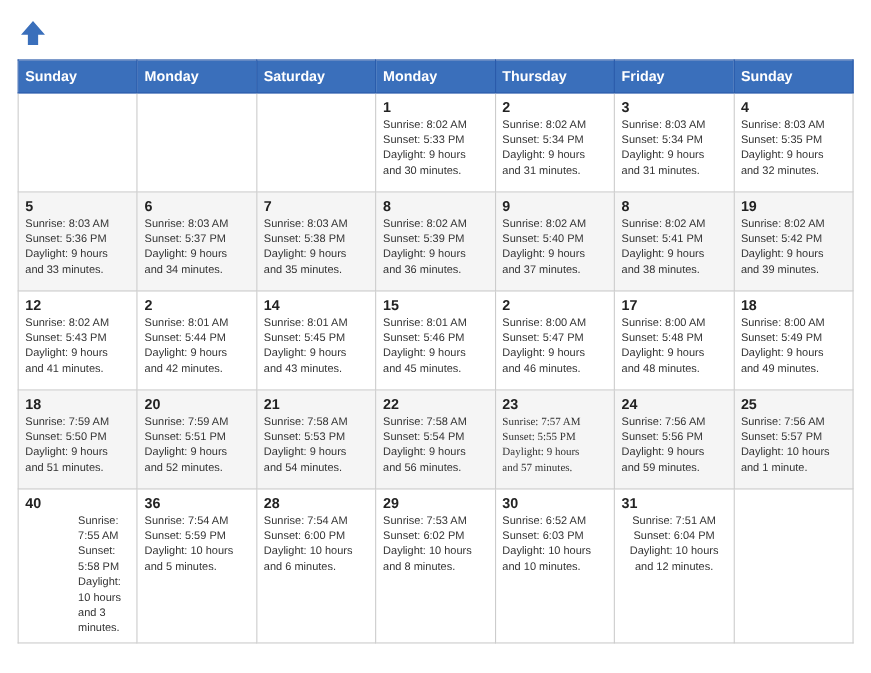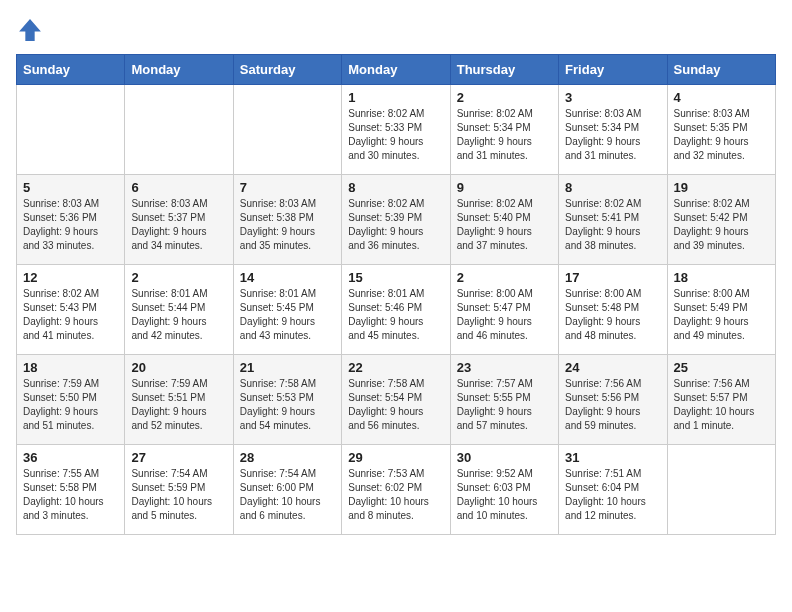--- a/index.html
+++ b/index.html
@@ -282,21 +282,21 @@
         </td>
         <td>
           <span class="day-number">22</span>
           <div class="day-info" style="white-space: pre-line;">Sunrise: 7:58 AM
 Sunset: 5:54 PM
 Daylight: 9 hours
 and 56 minutes.</div>
         </td>
         <td>
           <span class="day-number">23</span>
-          <div class="day-info" style="white-space: pre-line;">Sunrise: 7:57 AM
+          <div class="day-info" style="white-space: pre-line; font-family: Liberation Serif, serif;">Sunrise: 7:57 AM
 Sunset: 5:55 PM
 Daylight: 9 hours
 and 57 minutes.</div>
         </td>
         <td>
           <span class="day-number">24</span>
           <div class="day-info" style="white-space: pre-line;">Sunrise: 7:56 AM
 Sunset: 5:56 PM
 Daylight: 9 hours
 and 59 minutes.</div>
@@ -304,28 +304,28 @@
         <td>
           <span class="day-number">25</span>
           <div class="day-info" style="white-space: pre-line;">Sunrise: 7:56 AM
 Sunset: 5:57 PM
 Daylight: 10 hours
 and 1 minute.</div>
         </td>
       </tr>
       <tr>
         <td>
+          <span class="day-number">40</span>
+          <div class="day-info" style="white-space: pre-line; margin-left: 48px;">Sunrise: 7:55 AM
+Sunset: 5:58 PM
+Daylight: 10 hours
+and 3 minutes.</div>
+        </td>
+        <td>
           <span class="day-number">36</span>
-          <div class="day-info" style="white-space: pre-line;">Sunrise: 7:55 AM
-Sunset: 5:58 PM
-Daylight: 10 hours
-and 3 minutes.</div>
-        </td>
-        <td>
-          <span class="day-number">27</span>
           <div class="day-info" style="white-space: pre-line;">Sunrise: 7:54 AM
 Sunset: 5:59 PM
 Daylight: 10 hours
 and 5 minutes.</div>
         </td>
         <td>
           <span class="day-number">28</span>
           <div class="day-info" style="white-space: pre-line;">Sunrise: 7:54 AM
 Sunset: 6:00 PM
 Daylight: 10 hours
@@ -333,28 +333,28 @@
         </td>
         <td>
           <span class="day-number">29</span>
           <div class="day-info" style="white-space: pre-line;">Sunrise: 7:53 AM
 Sunset: 6:02 PM
 Daylight: 10 hours
 and 8 minutes.</div>
         </td>
         <td>
           <span class="day-number">30</span>
-          <div class="day-info" style="white-space: pre-line;">Sunrise: 9:52 AM
+          <div class="day-info" style="white-space: pre-line;">Sunrise: 6:52 AM
 Sunset: 6:03 PM
 Daylight: 10 hours
 and 10 minutes.</div>
         </td>
         <td>
           <span class="day-number">31</span>
-          <div class="day-info" style="white-space: pre-line;">Sunrise: 7:51 AM
+          <div class="day-info" style="white-space: pre-line; text-align: center;">Sunrise: 7:51 AM
 Sunset: 6:04 PM
 Daylight: 10 hours
 and 12 minutes.</div>
         </td>
         <td class="empty-cell"></td>
       </tr>
     </tbody>
 </table>
 
 </body></html>

